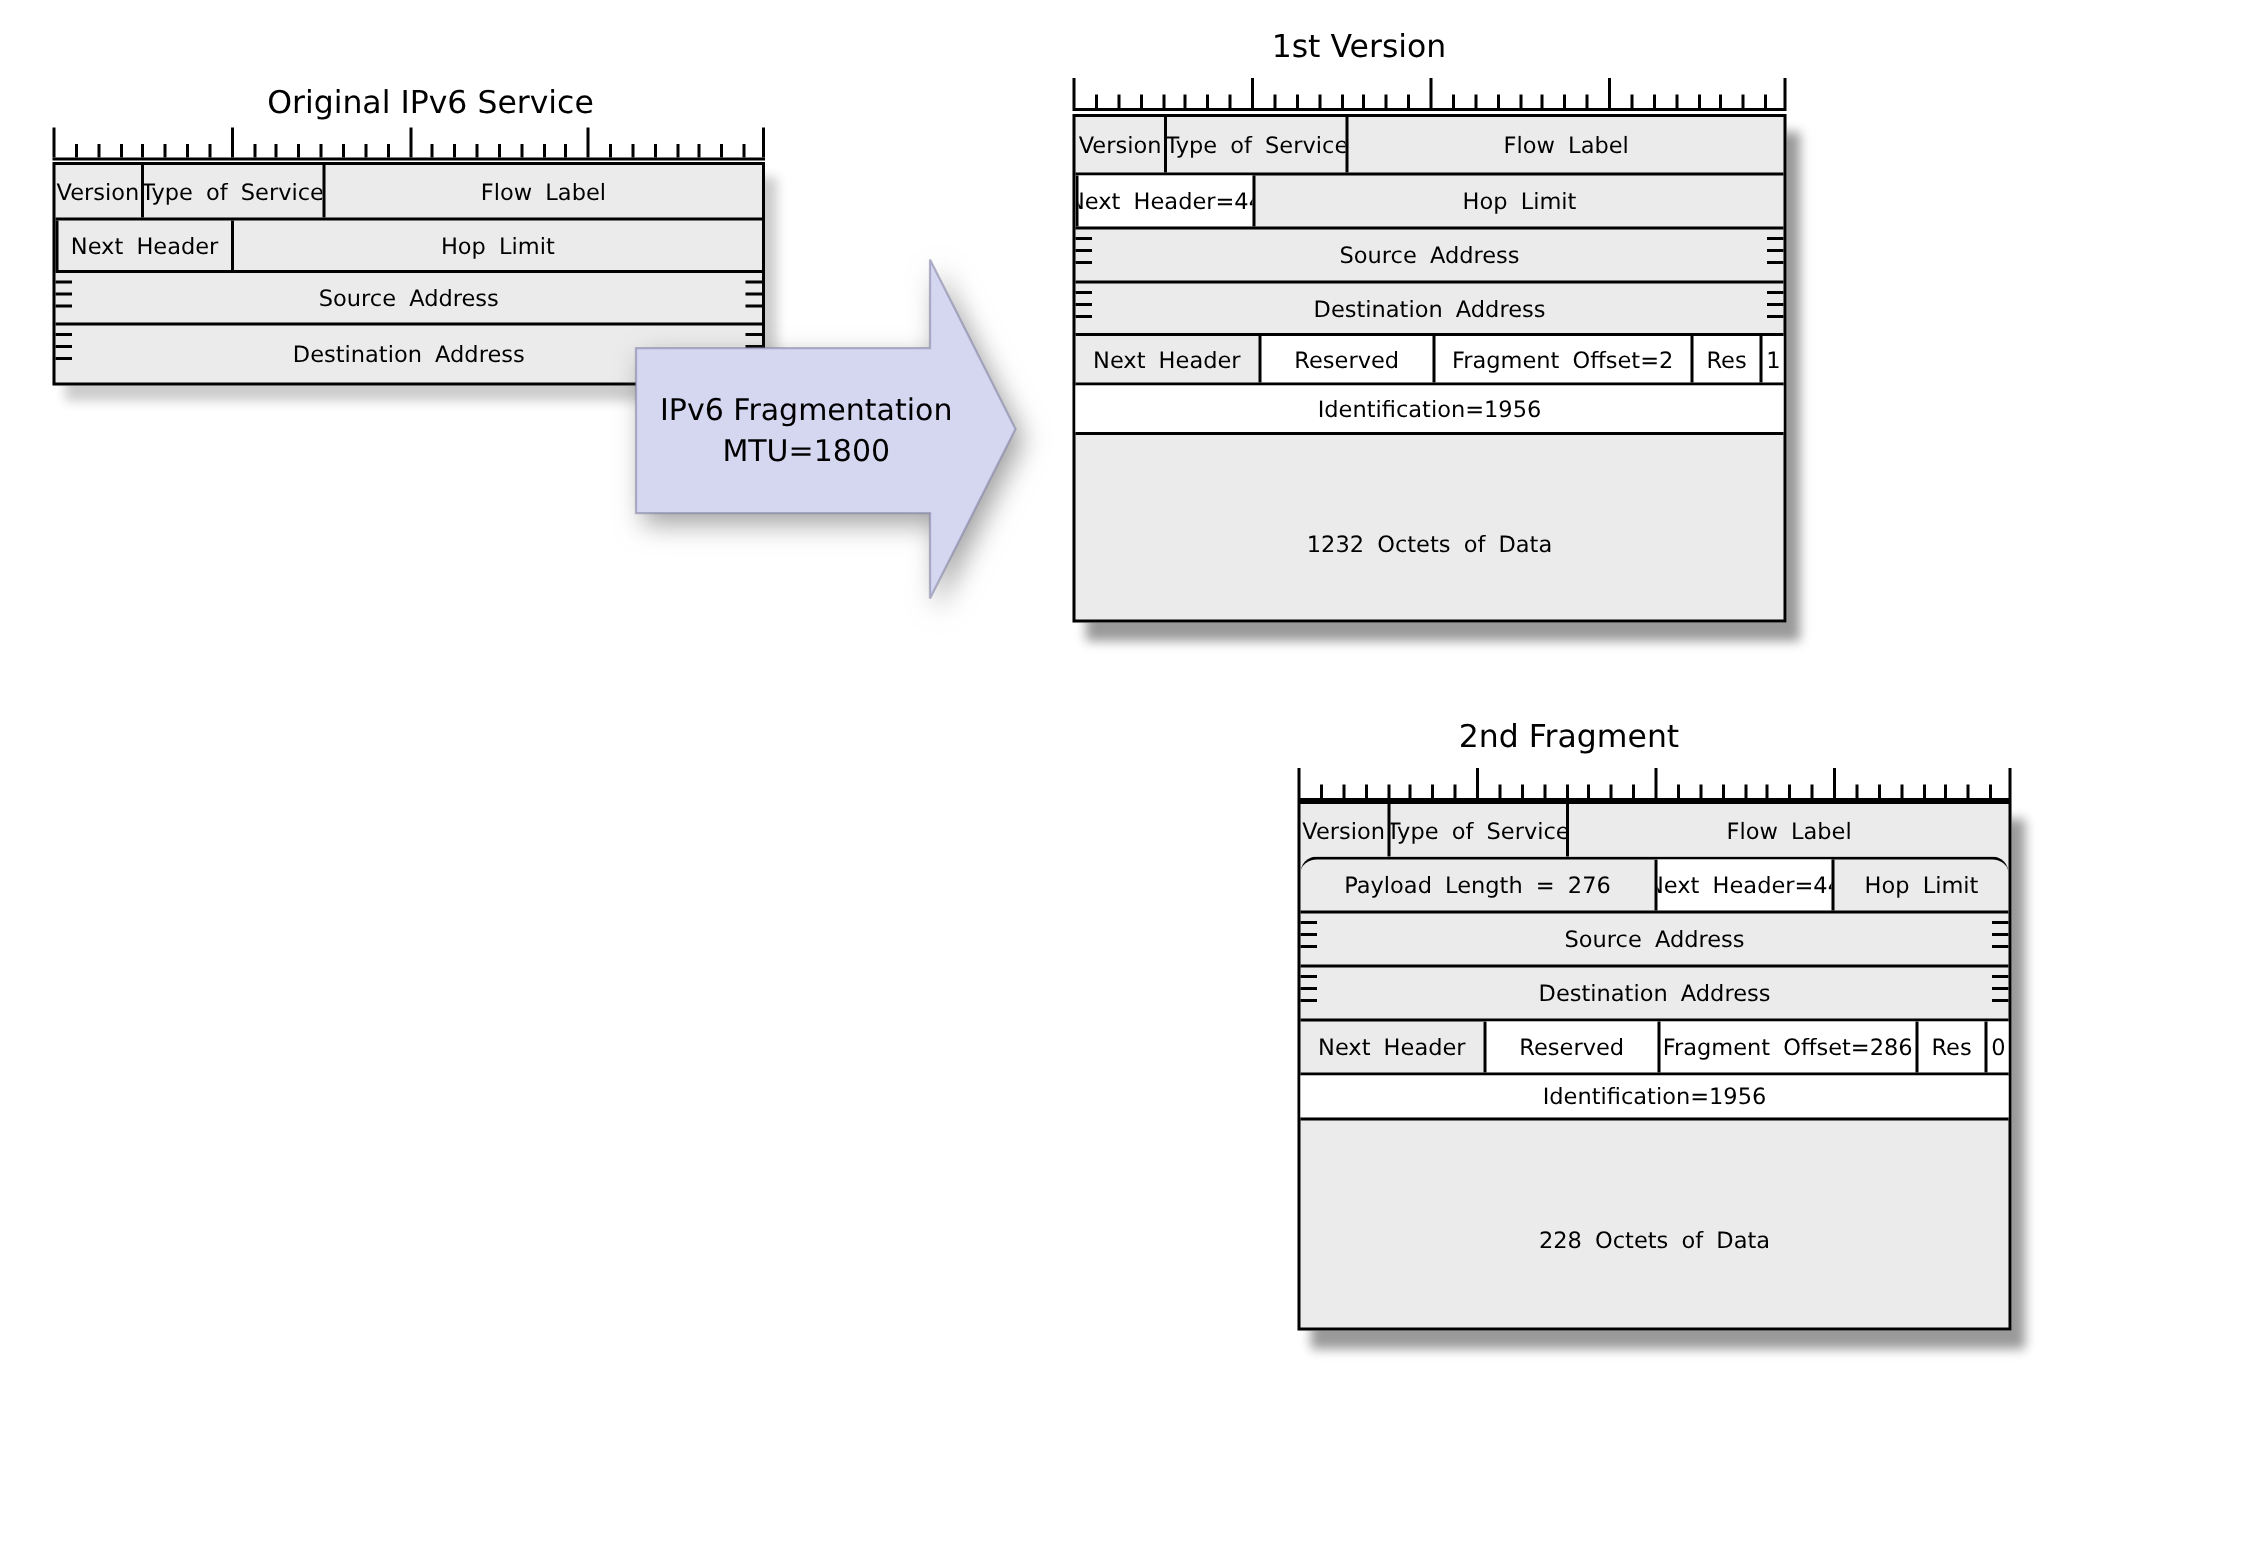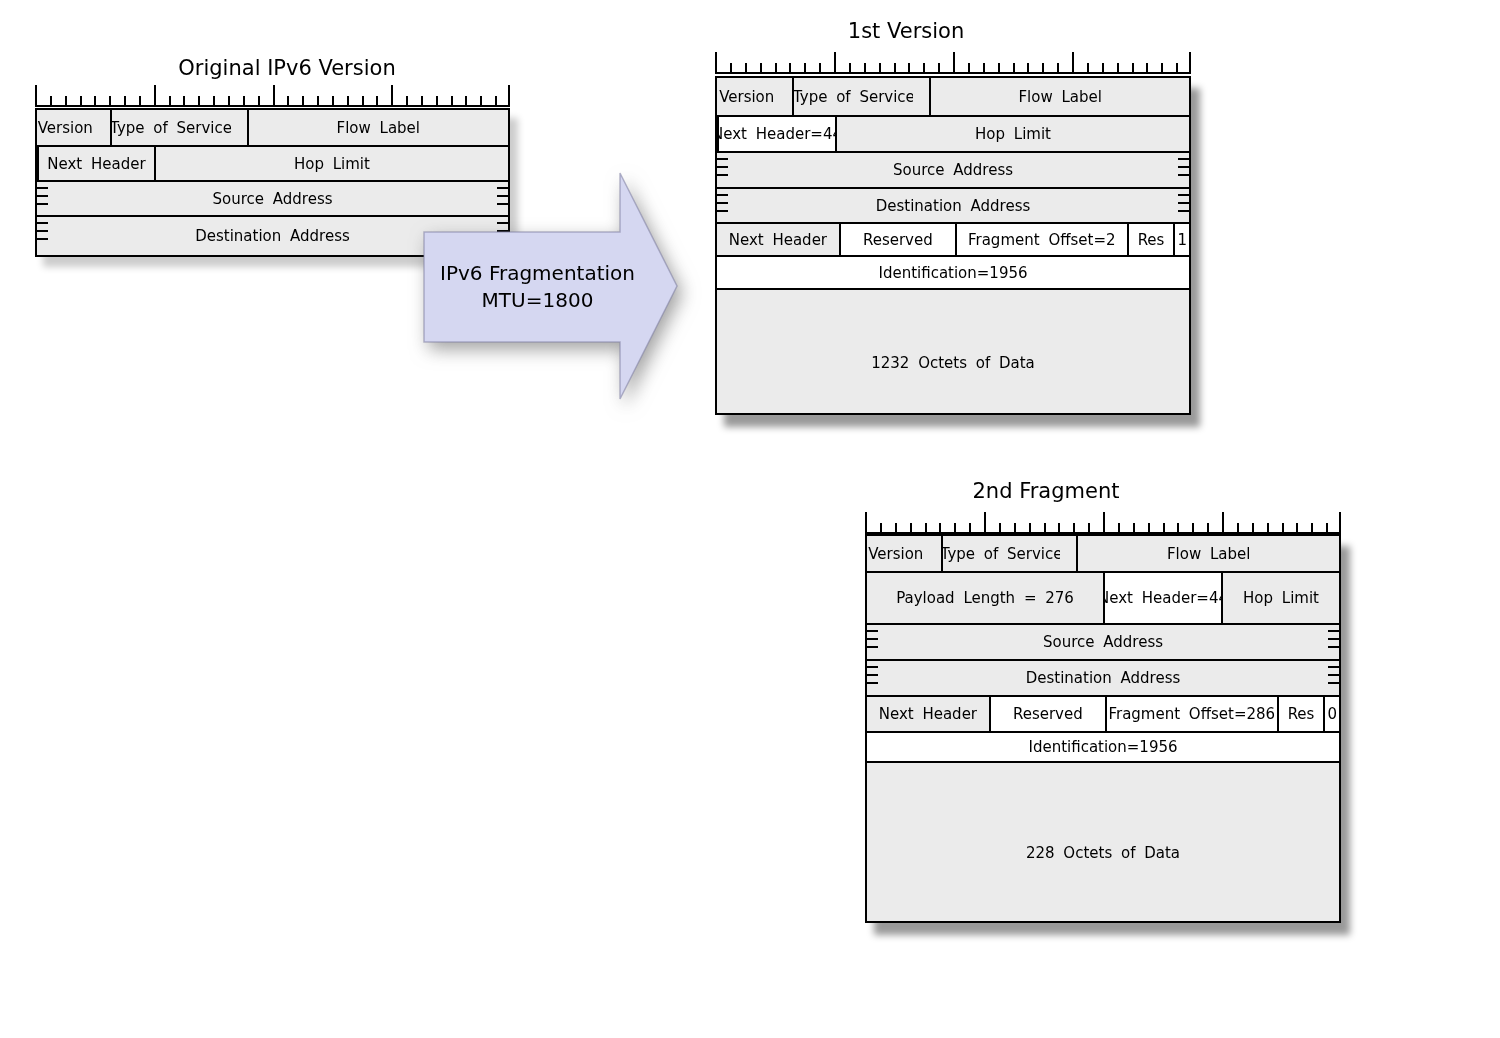--- a/index.html
+++ b/index.html
@@ -15,21 +15,21 @@
   }
   .ptitle{position:absolute;font-size:21px;text-align:center;white-space:nowrap;color:#000;}
   .ruler{position:absolute;border-bottom:2px solid var(--border);height:20px;}
   .ruler .t{position:absolute;bottom:0;width:2px;background:var(--border);}
   .ruler .t.tall{height:20px;}
   .ruler .t.short{height:9px;}
   .tbl{position:absolute;background:var(--cell-fill);border:2px solid var(--border);box-sizing:border-box;}
   .shadow-light{box-shadow:8px 10px 7px rgba(0,0,0,0.20);}
   .shadow-dark{box-shadow:9px 12px 7px rgba(0,0,0,0.40);}
   .row{position:relative;display:flex;border-top:2px solid var(--border);box-sizing:border-box;align-items:stretch;}
-  .row.first{border-top:none;gap:16px;}
+  .row.first{border-top:none;}
   .cell{
     box-sizing:border-box;border-left:2px solid var(--border);
     display:flex;align-items:center;justify-content:center;
     font-size:15px;word-spacing:4px;white-space:nowrap;overflow:hidden;color:#000;
   }
   .cell.cfirst{border-left:none;}
   .cell.white{background:var(--white-fill);}
   .datacell{padding-top:22px;}
   .tear{position:absolute;width:11px;height:2px;background:var(--border);}
   .tear.l{left:0;}
@@ -42,21 +42,21 @@
   .arrow-label{
     position:absolute;left:415px;top:260px;width:245px;text-align:center;
     font-size:20px;line-height:27px;color:#000;
   }
 </style>
 </head>
 <body>
 
 <div id="canvas">
 
-  <div class="ptitle" style="left:137px;top:56px;width:300px;">Original IPv6 Version</div>
+  <div class="ptitle" style="left:137px;top:56px;width:300px;">Original IPv6 Service</div>
 
   <div class="ruler" style="left:35px;top:85px;width:475px;">
       <div class="t tall" style="left: 0%;"></div>
       <div class="t short" style="left: 3.125%;"></div>
       <div class="t short" style="left: 6.25%;"></div>
       <div class="t short" style="left: 9.375%;"></div>
       <div class="t short" style="left: 12.5%;"></div>
       <div class="t short" style="left: 15.625%;"></div>
       <div class="t short" style="left: 18.75%;"></div>
       <div class="t short" style="left: 21.875%;"></div>
@@ -243,21 +243,21 @@
       <div class="t short" style="left: 96.875%;"></div>
       <div class="t tall" style="left: calc(100% - 2px);"></div>
     </div>
 
   <div class="tbl shadow-dark" style="left:865px;top:534px;width:476px;">
     <div class="row first" style="height:35px;">
       <div class="cell cfirst" style="width:12.2%;">Version</div>
       <div class="cell" style="width:25.4%;">Type of Service</div>
       <div class="cell" style="flex:1;">Flow Label</div>
     </div>
-    <div class="row" style="height:52px;">
+    <div class="row" style="height:36px;border-radius:11px;">
       <div class="cell cfirst" style="width:50%;">Payload Length = 276</div>
       <div class="cell white" style="width:25%;">Next Header=44</div>
       <div class="cell" style="flex:1;">Hop Limit</div>
     </div>
     <div class="row" style="height:36px;">
       <div class="cell cfirst" style="flex:1;">Source Address</div>
       <div class="tear l y1"></div>
       <div class="tear l y2"></div>
       <div class="tear l y3"></div>
       <div class="tear r y1"></div>
@@ -276,18 +276,18 @@
     <div class="row" style="height:36px;">
       <div class="cell cfirst" style="width:25.8%;">Next Header</div>
       <div class="cell white" style="width:24.6%;">Reserved</div>
       <div class="cell white" style="width:36.4%;">Fragment Offset=286</div>
       <div class="cell white" style="width:9.9%;">Res</div>
       <div class="cell white" style="flex:1;">0</div>
     </div>
     <div class="row" style="height:30px;">
       <div class="cell cfirst white" style="flex:1;">Identification=1956</div>
     </div>
-    <div class="row" style="height:160px;justify-content:flex-end;">
+    <div class="row" style="height:140px;justify-content:flex-end;">
       <div class="cell cfirst datacell" style="flex:1;">228 Octets of Data</div>
     </div>
   </div>
 
 </div>
 
 </body></html>

